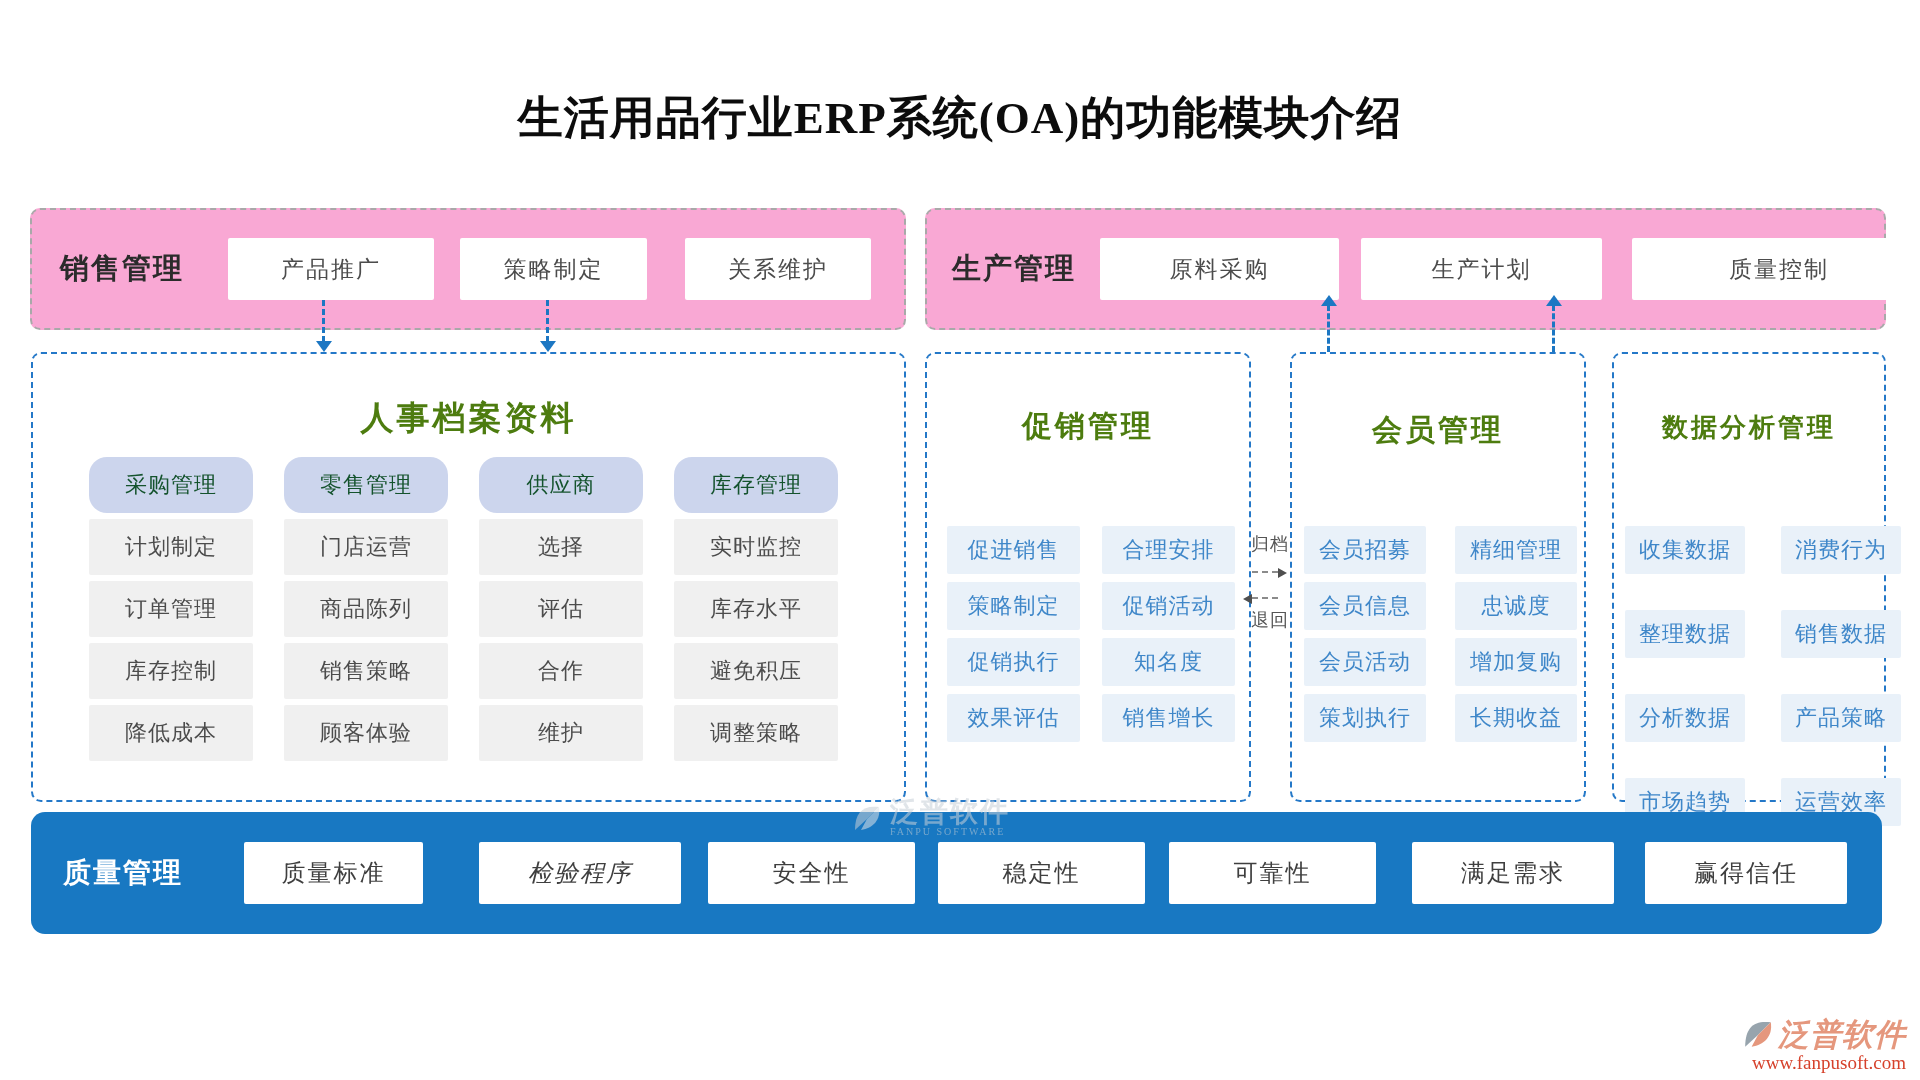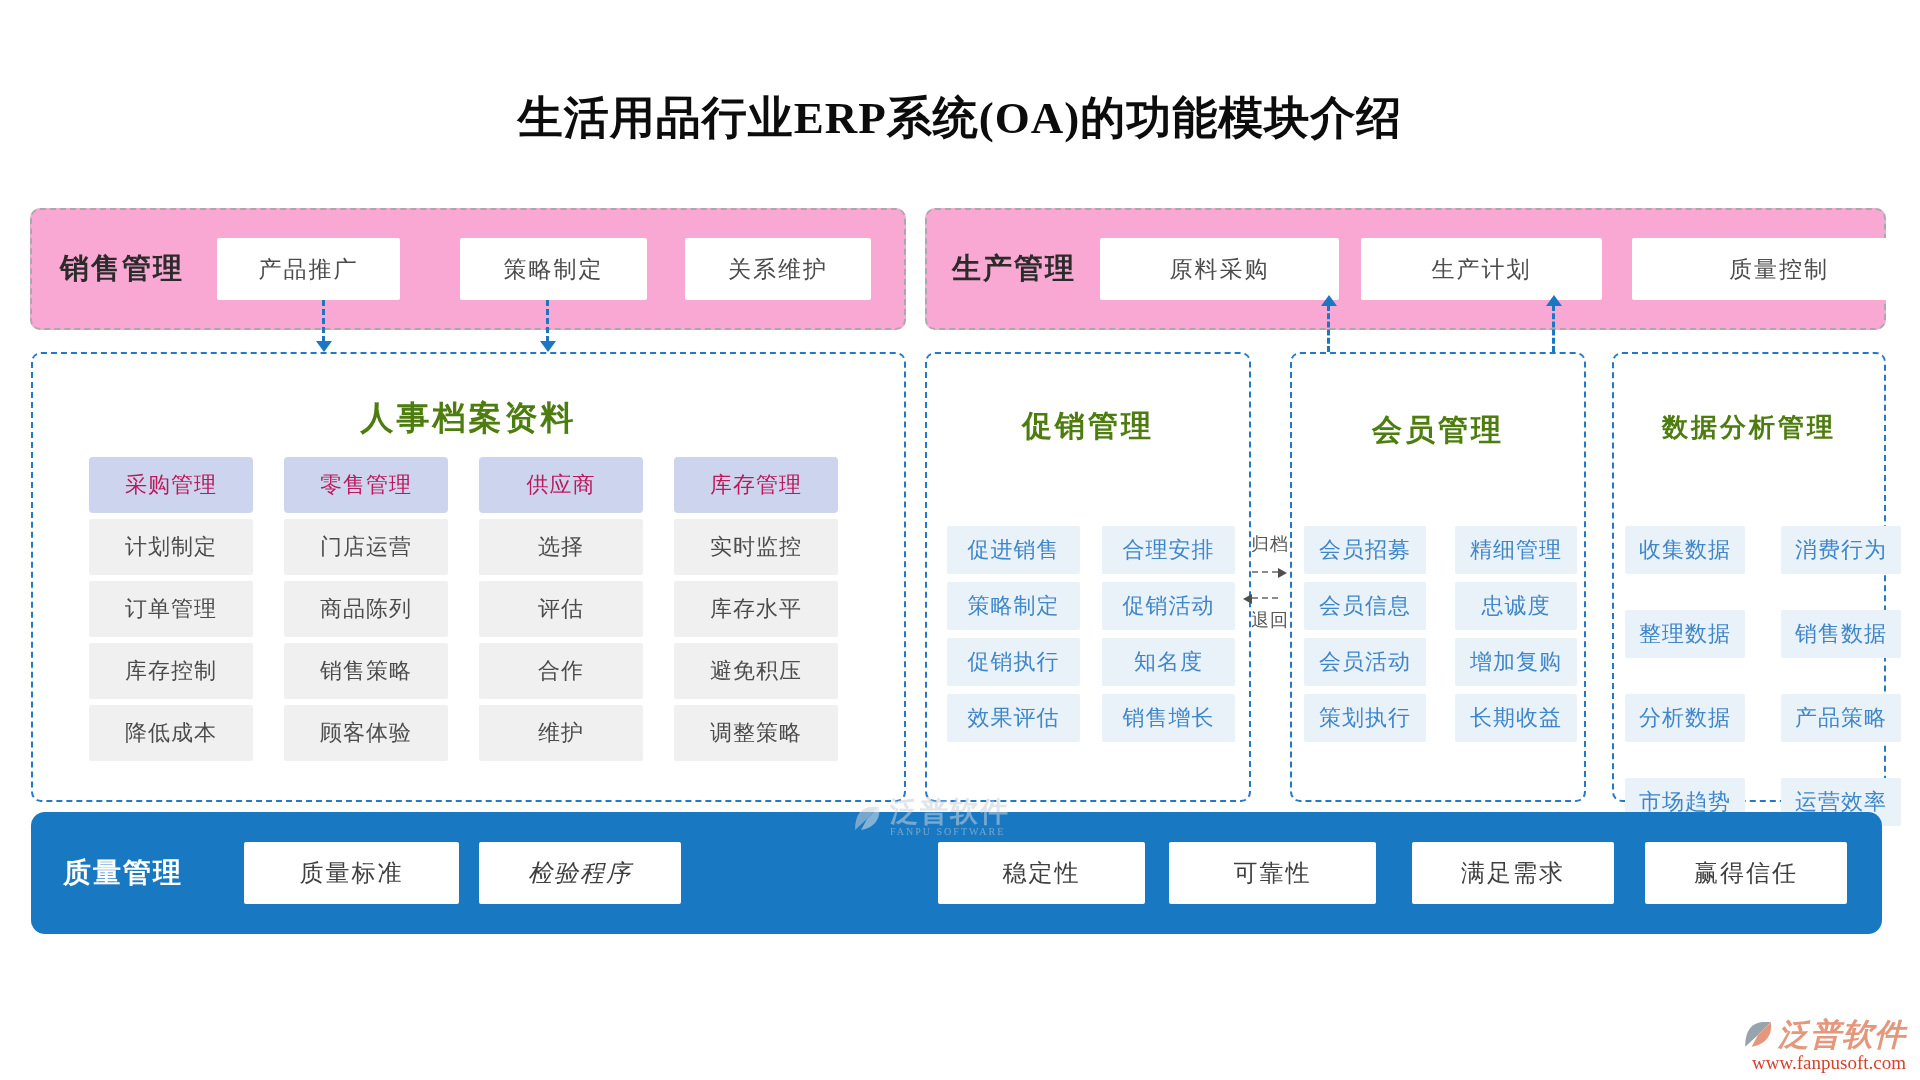--- a/index.html
+++ b/index.html
@@ -16,21 +16,21 @@
   .white-btn{position:absolute;top:28px;height:62px;background:#ffffff;border-radius:2px;
       display:flex;align-items:center;justify-content:center;font-size:23px;color:#4c4c4c;letter-spacing:2px;}
 
   
   .blue-panel{position:absolute;background:#ffffff;border:2px dashed #2478c8;border-radius:10px;}
   .panel-title{position:absolute;left:0;width:100%;text-align:center;color:#4d7c0f;
       font-weight:bold;letter-spacing:3px;}
 
   .grid{position:absolute;display:grid;}
   .cell{display:flex;align-items:center;justify-content:center;font-size:22px;letter-spacing:1px;}
-  .hdr-cell{background:#ccd5ed;border-radius:4px;color:#be185d;}
+  .hdr-cell{background:#ccd5ed;border-radius:18px;color:#14532d;}
   .gray-cell{background:#f0f0f0;color:#4c4c4c;border-radius:2px;}
   .blue-cell{background:#e9f1f9;color:#3f87c9;border-radius:2px;}
 
   
   .varrow{position:absolute;width:0;border-left:3px dashed #1c77c3;}
   .tri-down{position:absolute;bottom:-10px;left:-9px;width:0;height:0;
       border-left:8px solid transparent;border-right:8px solid transparent;border-top:11px solid #1c77c3;}
   .tri-up{position:absolute;top:-10px;left:-9px;width:0;height:0;
       border-left:8px solid transparent;border-right:8px solid transparent;border-bottom:11px solid #1c77c3;}
 
@@ -59,21 +59,21 @@
   .corner-logo .lg-name{font-size:31px;font-weight:bold;font-style:italic;color:#e5977d;letter-spacing:1px;line-height:1;}
   .corner-logo .lg-url{font-size:19px;color:#d6412b;margin-top:2px;}
 </style>
 </head>
 <body>
 
 <div class="page-title">生活用品行业ERP系统(OA)的功能模块介绍</div>
 
 <div class="gray-panel" style="left:30px;top:208px;width:872px;height:118px;">
   <div class="panel-label" style="left:28px;">销售管理</div>
-  <div class="white-btn" style="left:185px;width:183px;">产品推广</div>
+  <div class="white-btn" style="left:196px;width:206px;">产品推广</div>
   <div class="white-btn" style="left:428px;width:187px;">策略制定</div>
   <div class="white-btn" style="left:653px;width:186px;">关系维护</div>
 </div>
 
 <div class="gray-panel" style="left:925px;top:208px;width:957px;height:118px;">
   <div class="panel-label" style="left:25px;">生产管理</div>
   <div class="white-btn" style="left:173px;width:239px;">原料采购</div>
   <div class="white-btn" style="left:434px;width:241px;">生产计划</div>
   <div class="white-btn" style="left:705px;width:228px;padding-left:33px;">质量控制</div>
 </div>
@@ -168,22 +168,23 @@
     <div class="cell blue-cell">销售数据</div>
     <div class="cell blue-cell">分析数据</div>
     <div class="cell blue-cell">产品策略</div>
     <div class="cell blue-cell">市场趋势</div>
     <div class="cell blue-cell">运营效率</div>
   </div>
 </div>
 
 <div class="quality-bar">
   <div class="quality-label">质量管理</div>
-  <div class="bar-btn" style="left:213px;width:215px;">质量标准</div>
+  <div class="bar-btn" style="left:213px;width:179px;">质量标准</div>
   <div class="bar-btn" style="left:448px;width:202px;font-style:italic;">检验程序</div>
+  <div class="bar-btn" style="left:677px;width:207px;">安全性</div>
   <div class="bar-btn" style="left:907px;width:207px;">稳定性</div>
   <div class="bar-btn" style="left:1138px;width:207px;">可靠性</div>
   <div class="bar-btn" style="left:1381px;width:202px;">满足需求</div>
   <div class="bar-btn" style="left:1614px;width:202px;">赢得信任</div>
 </div>
 
 <div class="watermark">
   <svg width="30" height="30" viewBox="0 0 30 30">
     <path d="M3 27 C3 9 11 2 27 4 L15 16 Z" fill="#c6ced6"></path>
     <path d="M27 4 C29 17 21 25 9 27 L15 16 Z" fill="#dde3e8"></path>

